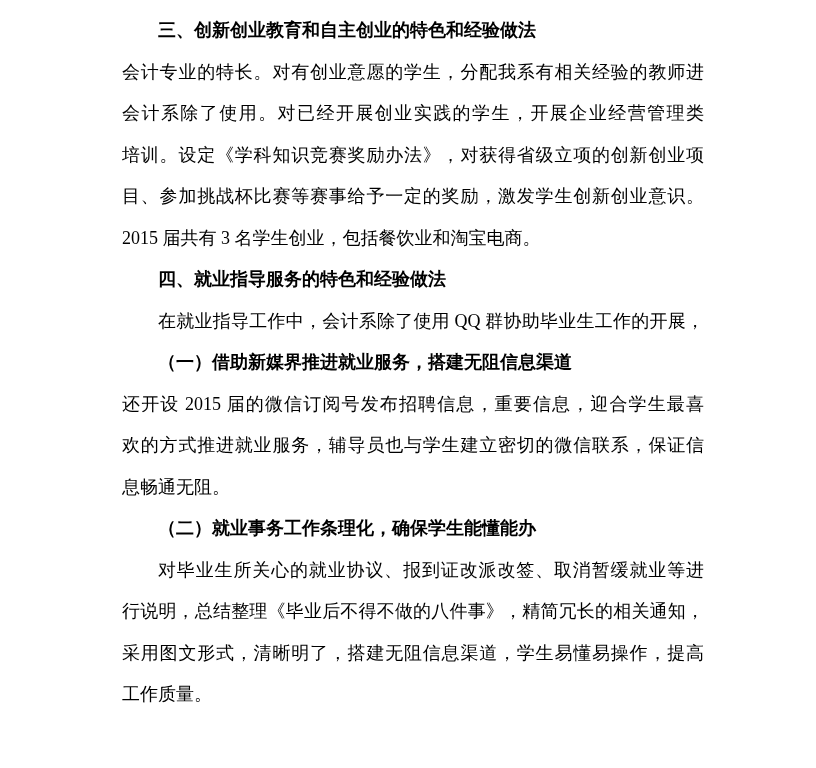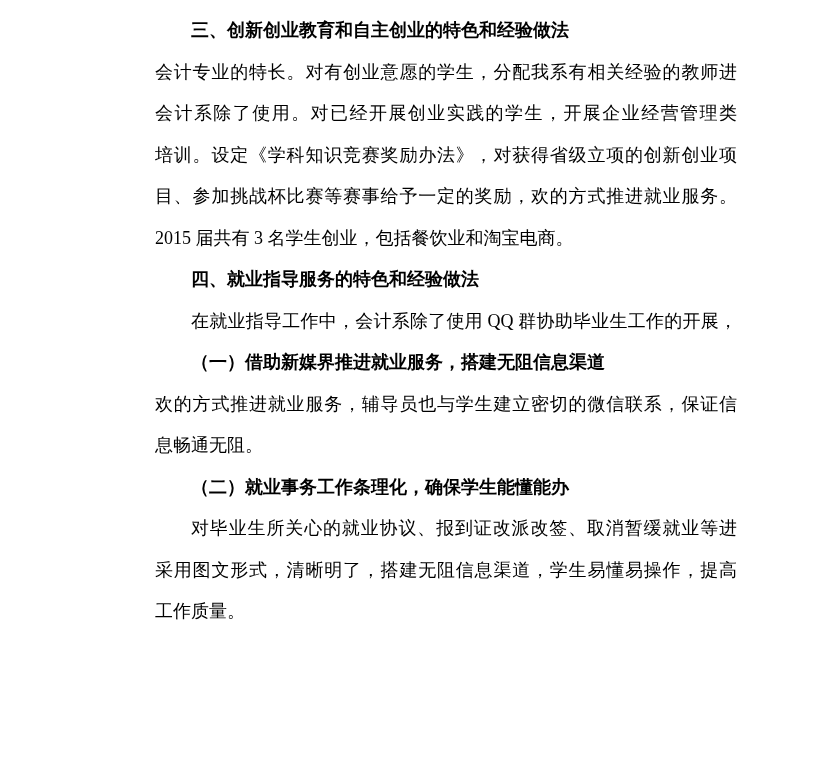--- a/index.html
+++ b/index.html
@@ -21,21 +21,20 @@
     background: #ffffff;
   }
   .doc {
     position: absolute;
     left: 122px;
     top: 10px;
     width: 582px;
     font-family: "Liberation Serif", "DejaVu Serif", serif;
     font-size: 18px;
     color: #000000;
-    margin-left: 33px;
   }
   .line {
     height: 41.5px;
     line-height: 41.5px;
   }
   .line.fill {
     text-align: justify;
     text-align-last: justify;
   }
   .line.indent {
@@ -47,25 +46,27 @@
 </style>
 </head>
 <body>
 
 <div class="page">
   <div class="doc" id="doc-content">
       <div class="line heading indent">三、创新创业教育和自主创业的特色和经验做法</div>
       <div class="line fill">会计专业的特长。对有创业意愿的学生，分配我系有相关经验的教师进</div>
       <div class="line fill">会计系除了使用。对已经开展创业实践的学生，开展企业经营管理类</div>
       <div class="line fill">培训。设定《学科知识竞赛奖励办法》，对获得省级立项的创新创业项</div>
-      <div class="line fill">目、参加挑战杯比赛等赛事给予一定的奖励，欢的方式推进就业服务。</div>
+      <div class="line fill">目、参加挑战杯比赛等赛事给予一定的奖励，激发学生创新创业意识。</div>
       <div class="line">2015 届共有 3 名学生创业，包括餐饮业和淘宝电商。</div>
       <div class="line heading indent">四、就业指导服务的特色和经验做法</div>
       <div class="line indent fill">在就业指导工作中，会计系除了使用 QQ 群协助毕业生工作的开展，</div>
       <div class="line heading indent">（一）借助新媒界推进就业服务，搭建无阻信息渠道</div>
+      <div class="line fill">还开设 2015 届的微信订阅号发布招聘信息，重要信息，迎合学生最喜</div>
       <div class="line fill">欢的方式推进就业服务，辅导员也与学生建立密切的微信联系，保证信</div>
       <div class="line">息畅通无阻。</div>
       <div class="line heading indent">（二）就业事务工作条理化，确保学生能懂能办</div>
       <div class="line indent fill">对毕业生所关心的就业协议、报到证改派改签、取消暂缓就业等进</div>
+      <div class="line fill">行说明，总结整理《毕业后不得不做的八件事》，精简冗长的相关通知，</div>
       <div class="line fill">采用图文形式，清晰明了，搭建无阻信息渠道，学生易懂易操作，提高</div>
       <div class="line">工作质量。</div>
     </div>
 </div>
 
 </body></html>

